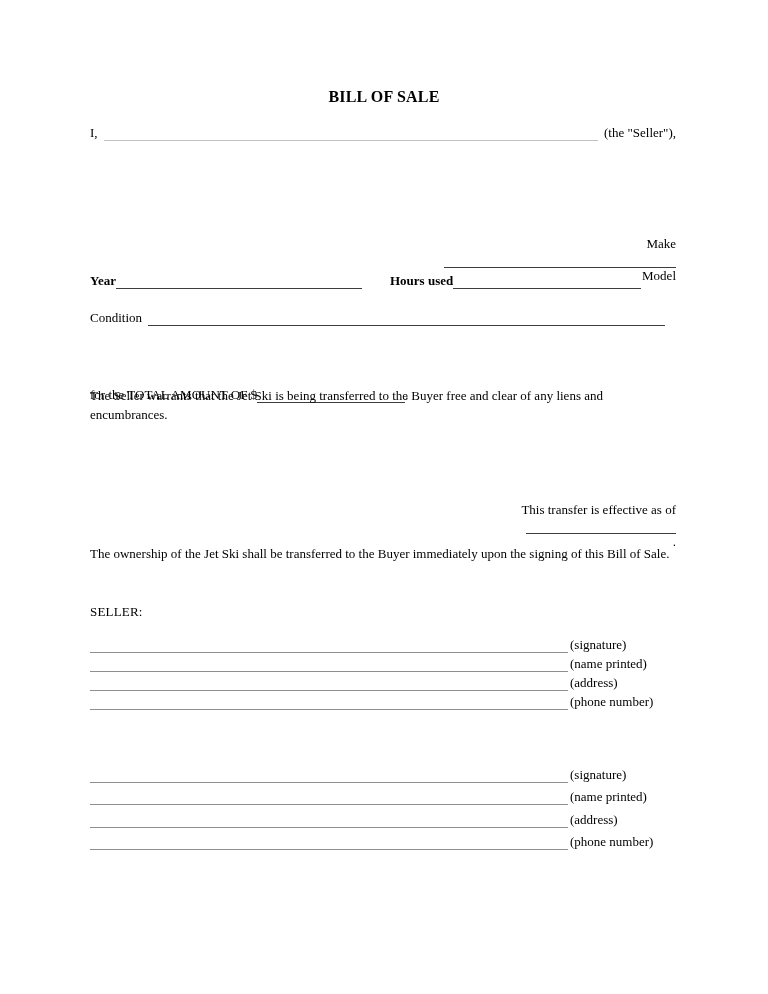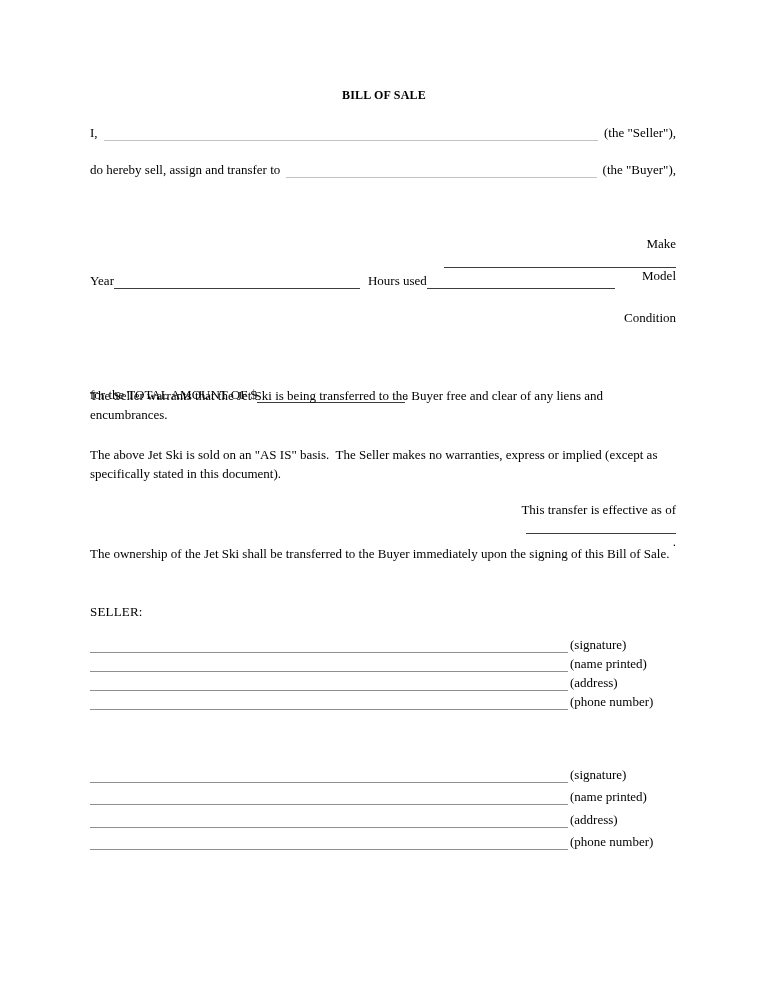--- a/index.html
+++ b/index.html
@@ -13,21 +13,21 @@
     font-size: 13px;
     overflow: hidden;
   }
   .abs { position: absolute; left: 90px; width: 586px; }
   .title {
     position: absolute;
     left: 0; top: 88px;
     width: 768px;
     text-align: center;
     font-weight: bold;
-    font-size: 12px;
+    font-size: 16px;
     letter-spacing: 0.2px;
   }
   .frow {
     display: flex;
     align-items: flex-end;
     line-height: 16px;
     white-space: nowrap;
   }
   .frow .lbl { flex: 0 0 auto; }
   .blank {
@@ -49,21 +49,21 @@
     line-height: 16px;
   }
   .rows-seller .sigrow { height: 19px; }
   .rows-buyer  .sigrow { height: 22.4px; }
   .heading { letter-spacing: 0.2px; }
 
   
   .ml4  { margin-left: 4px; }
   .ml6  { margin-left: 6px; }
   .ml10 { margin-left: 2px; }
-  .ml12 { margin-left: 8px; }
+  .ml12 { margin-left: 28px; }
   .ml20 { margin-left: 20px; }
   .mr11 { margin-right: 11px; }
   .mr16 { margin-right: 16px; }
   .w232 { width: 232px; }
   .w246 { width: 246px; }
   .w188 { width: 188px; }
   .w148 { width: 148px; }
   .w150 { width: 150px; }
 </style>
 </head>
@@ -72,55 +72,49 @@
 <div class="page">
 
   <div class="title">BILL OF SALE</div>
 
   <div class="abs frow" style="top:125px;">
     <span class="lbl">I,</span>
     <span class="blank fill ln-light ml6"></span>
     <span class="lbl ml6">(the "Seller"),</span>
   </div>
 
-  <div class="abs frow" style="top:162px;">
-    <span class="lbl">do hereby sell, assign and transfer to</span>
-    <span class="blank fill ln-light ml6"></span>
-    <span class="lbl ml6">(the "Buyer"),</span>
-  </div>
 
 
   <div class="abs frow" style="top:236px;flex-direction:column;">
     <span class="lbl">Make</span>
     <span class="blank w232 ln-dark ml4"></span>
     <span class="lbl ml10">Model</span>
     <span class="blank fill ln-dark ml4"></span>
   </div>
 
-  <div class="abs frow" style="top:273px;">
+  <div class="abs frow" style="top:273px;font-weight:bold;">
     <span class="lbl">Year</span>
     <span class="blank w246 ln-dark"></span>
     <span class="lbl ml12">Hours used</span>
     <span class="blank w188 ln-dark"></span>
   </div>
 
-  <div class="abs frow" style="top:310px;flex-direction:column;">
+  <div class="abs frow" style="top:310px;">
     <span class="lbl">Condition</span>
     <span class="blank fill ln-dark ml6 mr11"></span>
   </div>
 
   <div class="abs frow" style="top:347px;margin-top:40px;">
     <span class="lbl">for the TOTAL AMOUNT OF $</span>
     <span class="blank w148 ln-dark"></span>
     <span class="lbl">.</span>
   </div>
 
   <div class="abs para" style="top:387px;">The Seller warrants that the Jet Ski is being transferred to the Buyer free and clear of any liens and encumbrances.</div>
 
-  <div class="abs para" style="top:446px;">The above Jet Ski is sold on an "AS IS" basis.&nbsp; The Seller makes no warranties, express or implied (except as specifically stated in this document).</div>
 
   <div class="abs frow" style="top:502px;flex-direction:column;">
     <span class="lbl">This transfer is effective as of</span>
     <span class="blank w150 ln-dark ml6"></span>
     <span class="lbl">.</span>
   </div>
 
   <div class="abs para" style="top:545px;">The ownership of the Jet Ski shall be transferred to the Buyer immediately upon the signing of this Bill of Sale.</div>
 
   <div class="abs heading" style="top:604px;">SELLER:</div>

